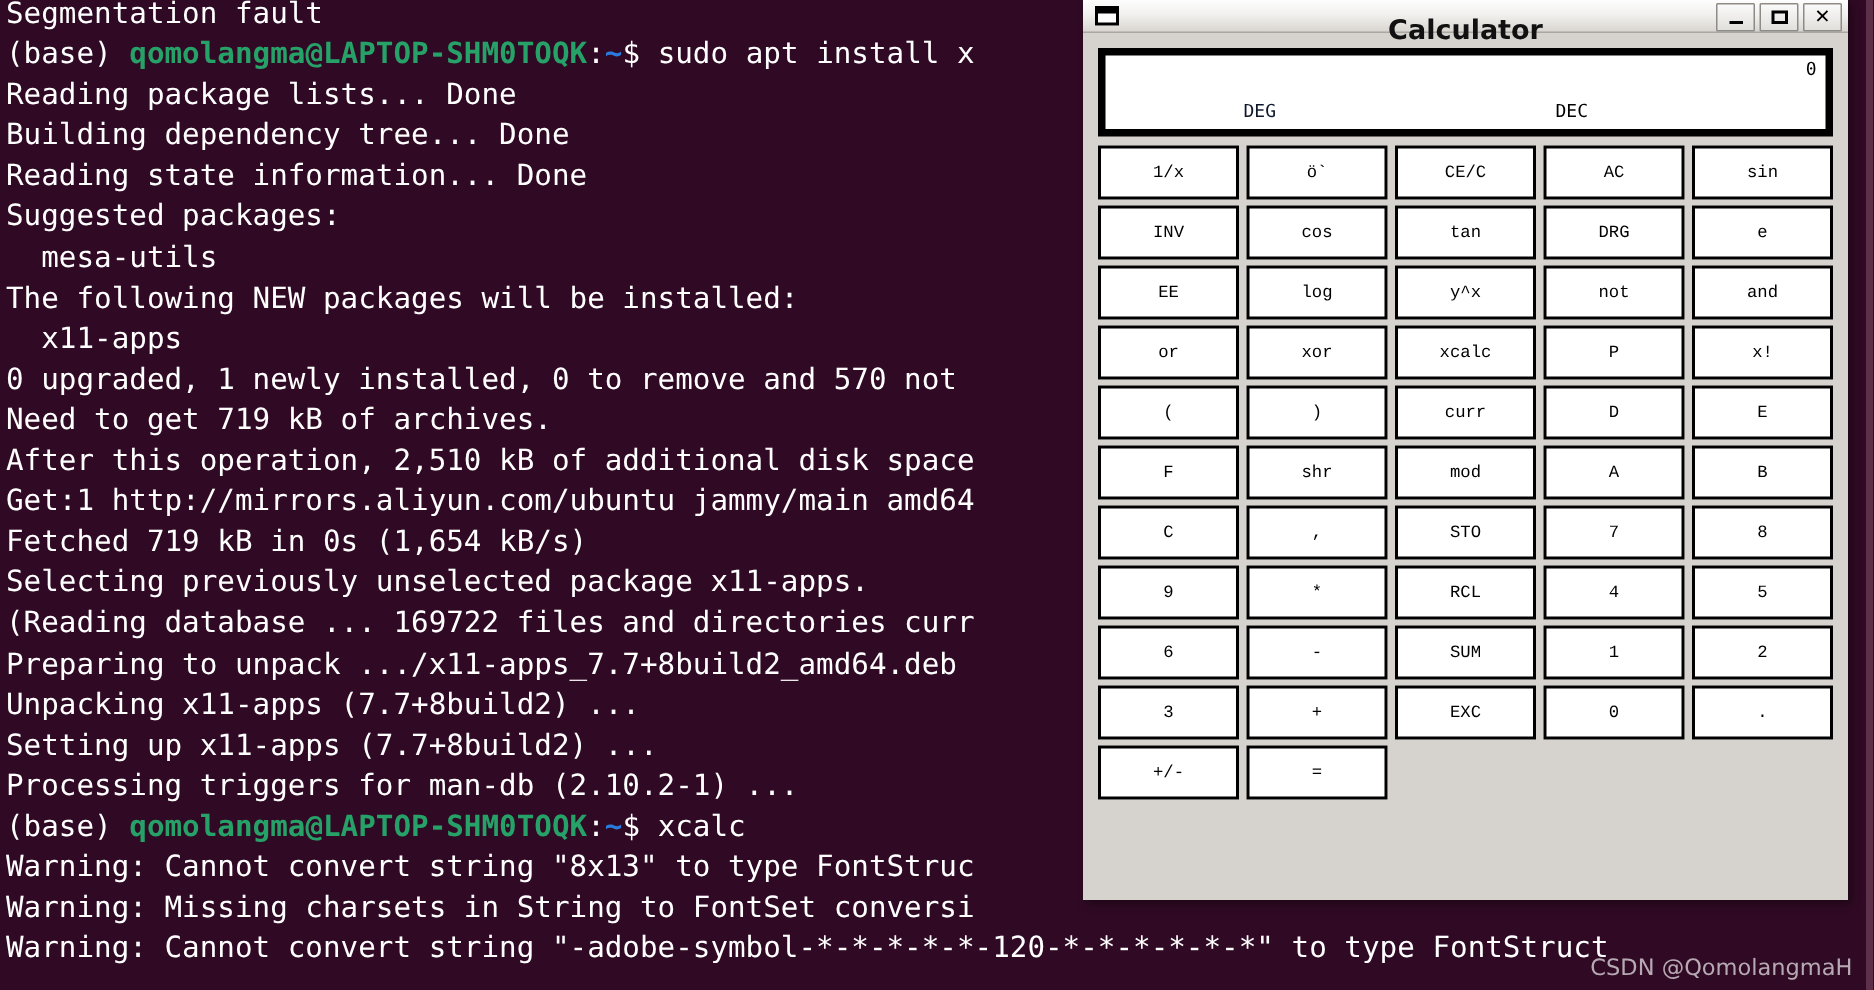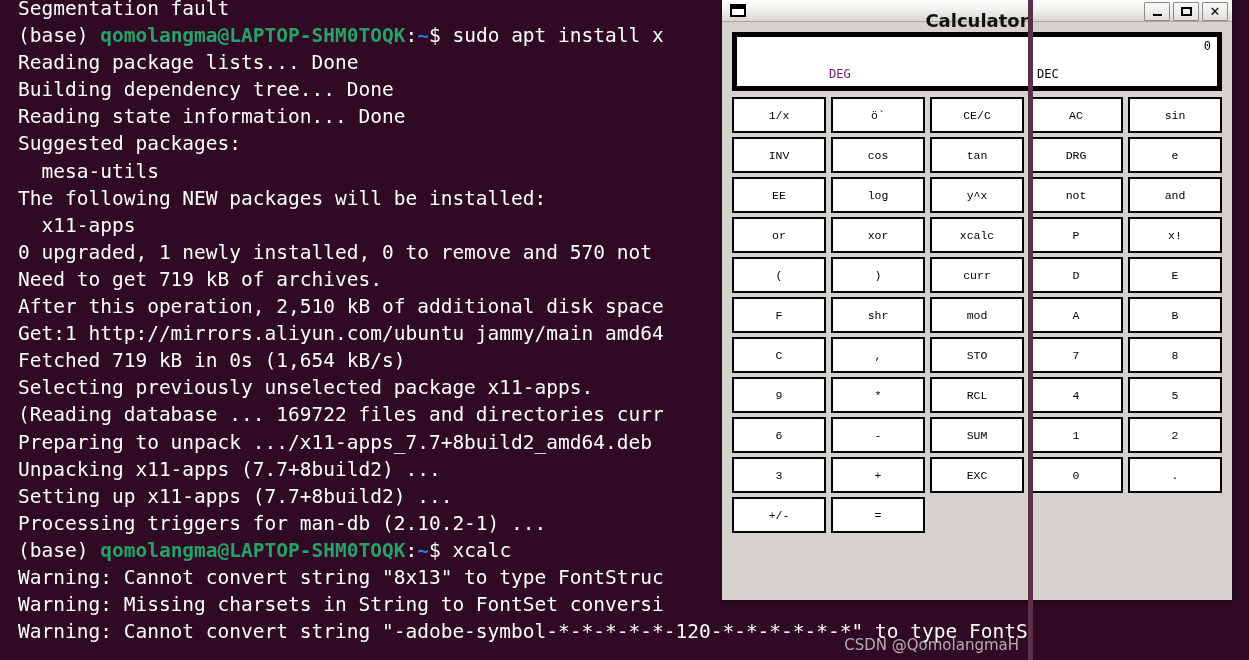--- a/index.html
+++ b/index.html
@@ -6,22 +6,22 @@
     margin: 0; padding: 0;
     width: 1249px; height: 660px;
     overflow: hidden;
     background: #300a24;
   }
   body { position: relative; font-family: "DejaVu Sans Mono", monospace; }
 
   
   #terminal {
     position: absolute;
-    left: 14px; top: 0;
-    width: 1019px; height: 660px;
+    left: 0; top: 0;
+    width: 1249px; height: 660px;
     background: #300a24;
     overflow: hidden;
   }
   #term-lines {
     position: absolute;
     left: 4px; top: -5px;
     width: 1245px;
     font-family: "DejaVu Sans Mono", monospace;
     font-size: 19.5px;
     line-height: 27.1px;
@@ -142,21 +142,21 @@
     right: 6px; top: 2px;
     font-family: "DejaVu Sans Mono", monospace;
     font-size: 12px;
     color: #000;
   }
   #calc-mode-deg {
     position: absolute;
     left: 92px; bottom: 5px;
     font-family: "DejaVu Sans Mono", monospace;
     font-size: 12px;
-    color: #701a75;
+    color: #0f172a;
   }
   #calc-mode-base {
     position: absolute;
     left: 300px; bottom: 5px;
     font-family: "DejaVu Sans Mono", monospace;
     font-size: 12px;
     color: #000;
   }
 
   

